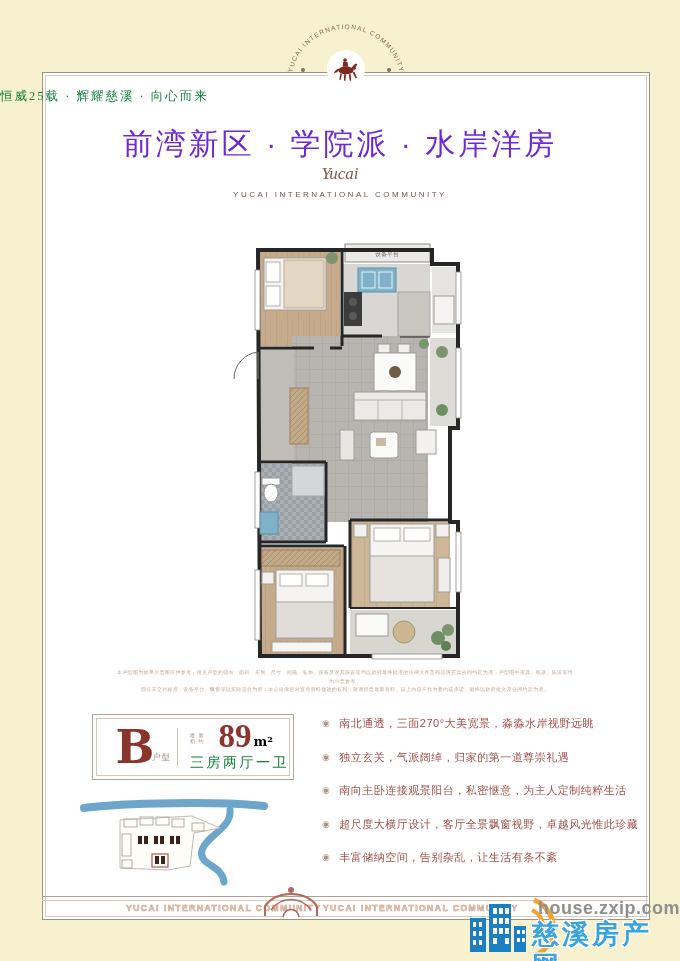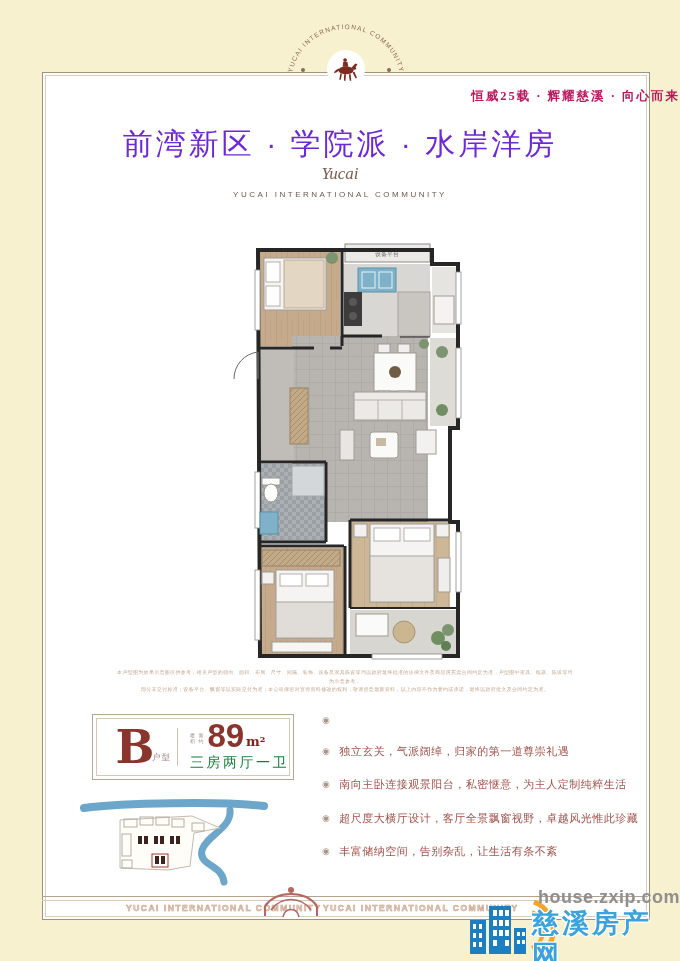--- a/index.html
+++ b/index.html
@@ -12,23 +12,23 @@
   .card::before{content:"";position:absolute;inset:2px;border:1px solid #d8ccbc;pointer-events:none;}
 
   
   .arc-svg{position:absolute;left:281px;top:18px;width:130px;height:70px;}
   .emblem-circle{position:absolute;left:327px;top:50px;width:38px;height:38px;border-radius:50%;
                  background:#ffffff;z-index:4;display:flex;align-items:center;justify-content:center;}
   .side-dot{position:absolute;top:68px;width:4px;height:4px;border-radius:50%;background:#8a6a58;z-index:4;}
   .dot-l{left:301px;} .dot-r{left:387px;}
 
   
-  .slogan{position:absolute;left:0;top:88px;width:100%;text-align:right;
-          font-family:"Liberation Serif",serif;font-weight:700;font-size:12.5px;
-          letter-spacing:2px;color:#be185d;z-index:5;}
+  .slogan{position:absolute;left:0;top:88px;width:100%;text-align:left;
+          font-family:"Liberation Serif",serif;font-weight:400;font-size:12.5px;
+          letter-spacing:2px;color:#15803d;z-index:5;}
   .main-title{position:absolute;left:0;top:124px;width:100%;text-align:center;
           font-size:30px;letter-spacing:3px;color:#6d28d9;font-weight:500;z-index:5;}
   .logo-script{position:absolute;left:0;top:164px;width:100%;text-align:center;
           font-family:Liberation Serif, serif;font-style:italic;font-size:17px;color:#7d5c50;z-index:5;}
   .logo-sub{position:absolute;left:0;top:190px;width:100%;text-align:center;
           font-size:8px;letter-spacing:2.5px;color:#6d584e;z-index:5;}
 
   
   .plan{position:absolute;left:232px;top:240px;width:230px;height:426px;z-index:3;}
 
@@ -41,22 +41,22 @@
             display:flex;align-items:center;background:#fff;}
   .unit-box::before{content:"";position:absolute;inset:3px;border:1px solid #d5c8b8;pointer-events:none;}
   .unit-letter-wrap{position:relative;width:84px;text-align:center;}
   .unit-letter{font-family:"DejaVu Serif",serif;font-weight:700;font-size:46px;line-height:1;color:#8a352c;}
   .unit-letter-suffix{position:absolute;right:6px;bottom:6px;font-size:8.5px;color:#9a8a7e;letter-spacing:1px;}
   .unit-divider{width:1px;height:38px;background:#cdc2b4;}
   .unit-right{display:flex;flex-direction:column;padding-left:12px;}
   .unit-area-row{display:flex;align-items:flex-end;}
   .area-prefix{display:flex;flex-direction:column;font-size:5px;line-height:6px;color:#9a8a7e;
                margin-right:3px;margin-bottom:7px;letter-spacing:1px;}
-  .area-value{font-family:Liberation Sans, sans-serif;font-weight:700;font-size:33px;line-height:.85;color:#8a352c;}
-  .area-unit{font-family:"DejaVu Serif",serif;font-weight:700;font-size:13px;color:#7f1d1d;margin:0 0 2px 2px;text-align:right;}
+  .area-value{font-family:Liberation Serif, serif;font-weight:700;font-size:33px;line-height:.85;color:#8a352c;margin-left:11px;}
+  .area-unit{font-family:"DejaVu Serif",serif;font-weight:700;font-size:13px;color:#000000;margin:0 0 2px 2px;text-align:right;}
   .unit-layout{font-size:14px;color:#15803d;letter-spacing:2.5px;margin-top:3px;}
 
   
   .features{position:absolute;left:322px;top:716px;width:300px;list-style:none;margin:0;padding:0;z-index:4;}
   .features li{display:flex;align-items:center;gap:9px;margin-bottom:18.5px;
                font-size:11px;color:#a2514a;letter-spacing:.5px;white-space:nowrap;}
   .feature-marker{font-size:9px;color:#ab9589;line-height:1;}
 
   
   .map-sketch{position:absolute;left:72px;top:786px;width:200px;height:108px;z-index:3;}
@@ -64,21 +64,21 @@
   
   .band-sep{position:absolute;left:42px;top:896px;width:606px;height:3px;z-index:3;
             border-top:1px solid #b3a294;border-bottom:1px solid #d8cbbb;}
   .band-text{position:absolute;top:903px;font-size:8.5px;font-weight:700;letter-spacing:1.5px;
              color:#ecd9c6;-webkit-text-stroke:0.5px #c49a86;z-index:3;white-space:nowrap;}
   .band-text-left{left:126px;} .band-text-right{left:323px;}
   .arch-emblem{position:absolute;left:263px;top:884px;width:56px;height:34px;z-index:4;}
 
   
   .watermark{position:absolute;left:466px;top:898px;width:214px;height:62px;z-index:6;
-             display:flex;align-items:center;}
+             display:flex;align-items:flex-start;}
   .wm-icon{flex:0 0 auto;}
   .wm-text{display:flex;flex-direction:column;align-items:flex-end;margin-left:-30px;padding-bottom:1px;}
   .wm-site{font-size:18px;font-weight:700;color:#8f8f8f;letter-spacing:.5px;line-height:20px;}
   .wm-name{font-size:27px;font-weight:700;color:#38a3dd;letter-spacing:3px;line-height:32px;
            text-shadow:1px 1px 0 #fff,-1px -1px 0 #fff,1px -1px 0 #fff,-1px 1px 0 #fff;}
 </style>
 </head>
 <body>
 
 <div id="page">
@@ -287,20 +287,21 @@
         <span class="area-value">89</span>
         <span class="area-unit">m²</span>
       </div>
       <div class="unit-layout">三房两厅一卫</div>
     </div>
   </div>
 
   <ul class="features">
     <li>
       <span class="feature-marker">◉</span>
+      <span>南北通透，三面270°大美宽景，淼淼水岸视野远眺</span>
       </li>
     <li>
       <span class="feature-marker">◉</span>
       <span>独立玄关，气派阔绰，归家的第一道尊崇礼遇</span>
       </li>
     <li>
       <span class="feature-marker">◉</span>
       <span>南向主卧连接观景阳台，私密惬意，为主人定制纯粹生活</span>
       </li>
     <li>

